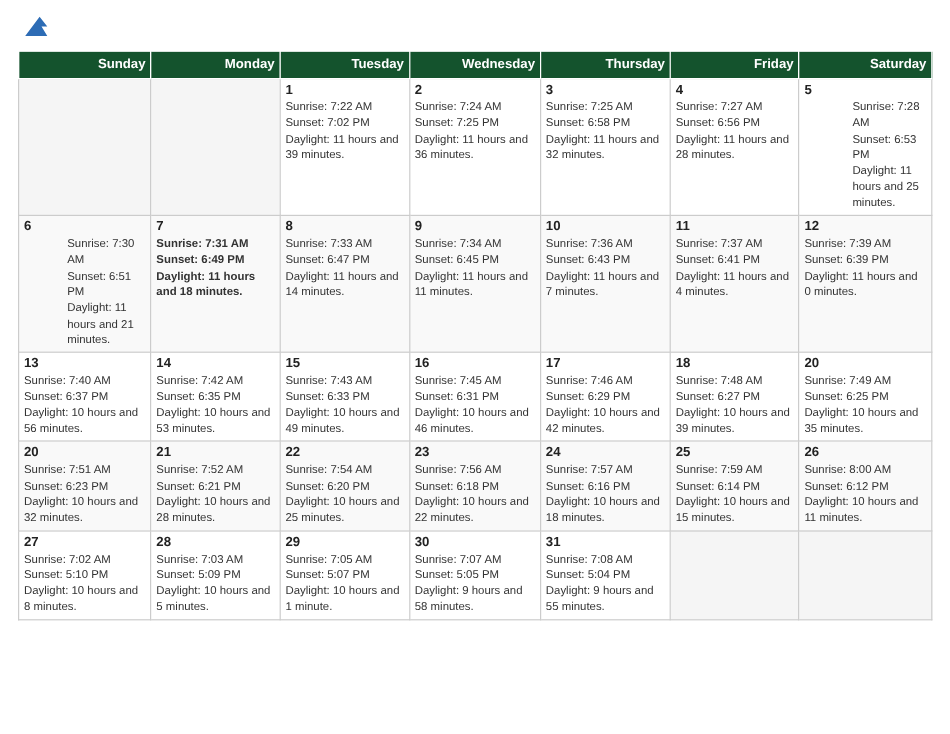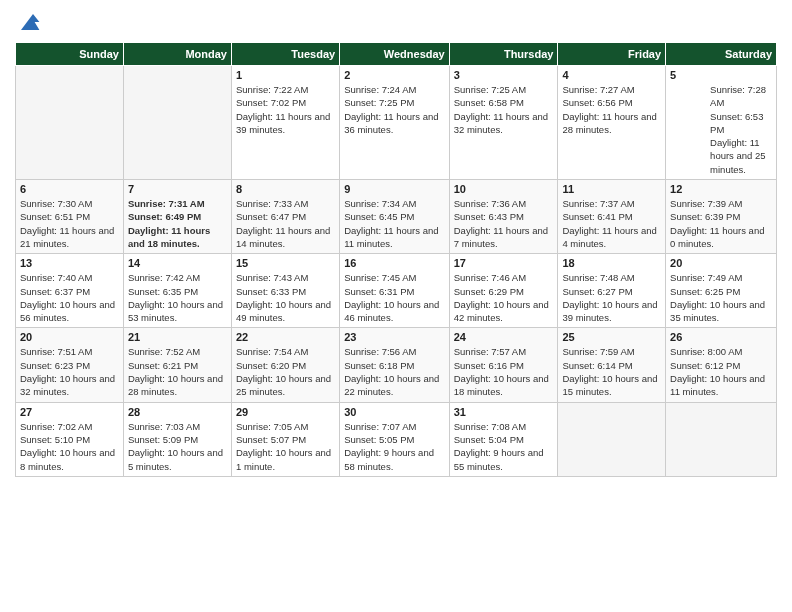--- a/index.html
+++ b/index.html
@@ -159,21 +159,21 @@
           <td>
             <span class="day-num">5</span>
             <div class="day-info" style="white-space: pre-line; margin-left: 40px;">Sunrise: 7:28 AM
 Sunset: 6:53 PM
 Daylight: 11 hours and 25 minutes.</div>
           </td>
         </tr>
         <tr>
           <td>
             <span class="day-num">6</span>
-            <div class="day-info" style="white-space: pre-line;">Sunrise: 7:30 AM
+            <div class="day-info" style="white-space: pre-line; margin-left: 36px;">Sunrise: 7:30 AM
 Sunset: 6:51 PM
 Daylight: 11 hours and 21 minutes.</div>
           </td>
           <td>
             <span class="day-num">7</span>
             <div class="day-info" style="white-space: pre-line; font-weight: bold;">Sunrise: 7:31 AM
 Sunset: 6:49 PM
 Daylight: 11 hours and 18 minutes.</div>
           </td>
           <td>

